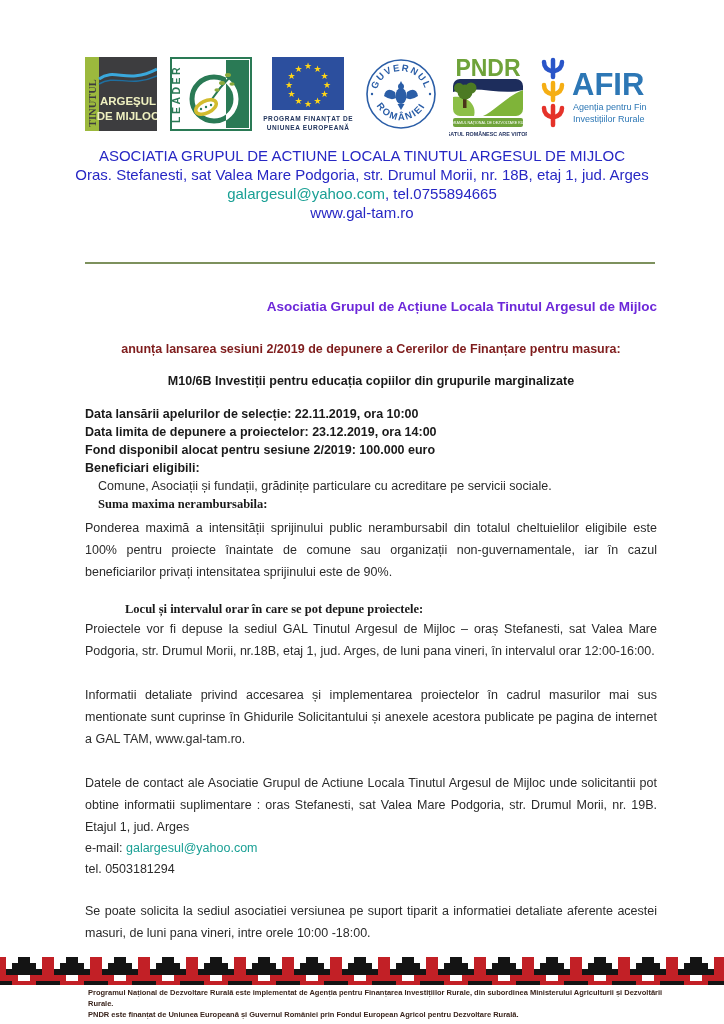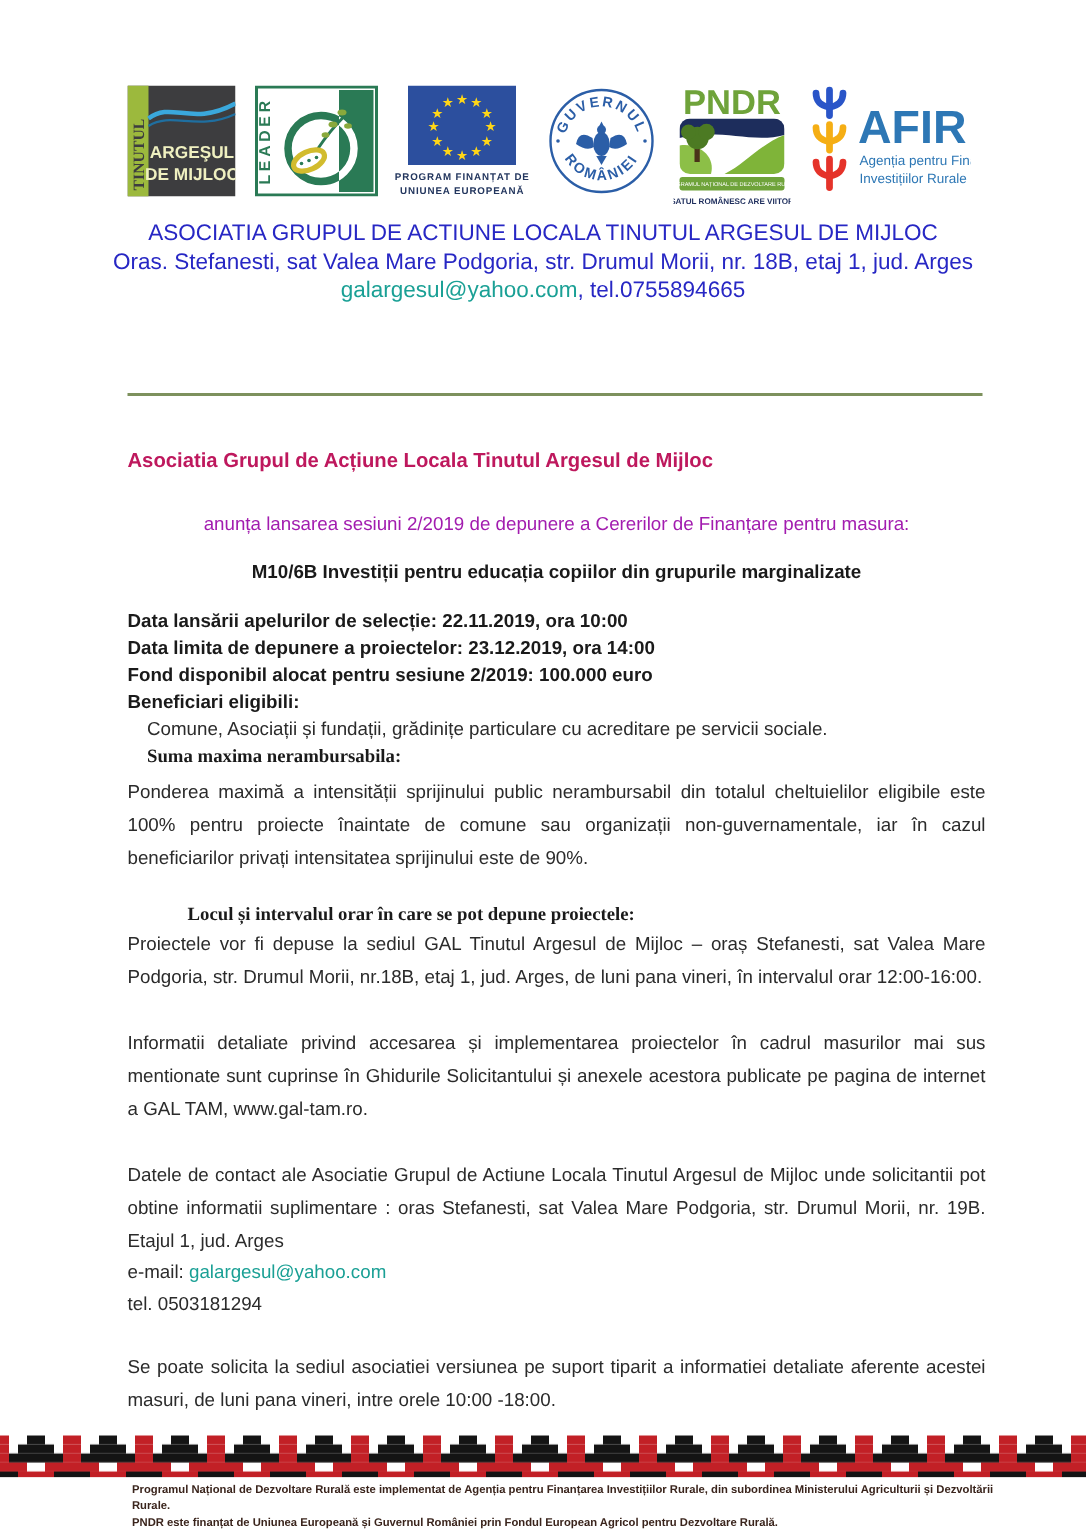--- a/index.html
+++ b/index.html
@@ -28,22 +28,22 @@
   .doc-header .email { color:#1aa095; }
   .divider {
     position:absolute; top:262px; left:85px; width:570px; height:0;
     border-top:2px solid #7d915d;
   }
   
   .body-content {
     position:absolute; top:290px; left:85px; width:572px;
     font-size:12.5px; line-height:18px; color:#2b2b2b;
   }
-  .c-title { text-align:left; font-weight:bold; font-size:13.5px; color:#be185d; margin-top:8px; }
-  .c-sub   { text-align:center; font-weight:normal; font-size:12.5px; color:#a21caf; margin-top:24px; }
+  .c-title { text-align:right; font-weight:bold; font-size:13.5px; color:#6d28d9; margin-top:8px; }
+  .c-sub   { text-align:center; font-weight:bold; font-size:12.5px; color:#7f1d1d; margin-top:24px; }
   .c-measure { text-align:center; font-weight:bold; font-size:12.5px; color:#1a1a1a; margin-top:14px; }
   .data-block { margin-top:15px; font-weight:bold; color:#1a1a1a; }
   .indent { padding-left:13px; }
   .bold { font-weight:bold; color:#1a1a1a;font-family:Liberation Serif, serif; }
   .para { text-align:justify; line-height:22px; }
   .mt4 { margin-top:4px; } .mt17 { margin-top:17px;padding-left:40px; } .mt20 { margin-top:20px; } .mt22 { margin-top:22px; }
   .contact-line { line-height:21px; }
   .teal-link { color:#1aa095; text-decoration:none; }
   
   .pattern-strip { position:absolute; top:956px; left:0; width:724px; height:29px; display:block; }
@@ -204,20 +204,21 @@
       </svg>
     </div>
   </div>
 
   <div class="doc-header">
     <div>ASOCIATIA GRUPUL DE ACTIUNE LOCALA TINUTUL ARGESUL DE MIJLOC</div>
     <div>Oras. Stefanesti, sat Valea Mare Podgoria, str. Drumul Morii, nr. 18B, etaj 1, jud. Arges</div>
     <div>
       <a href="#" class="email teal-link">galargesul@yahoo.com</a><span>, tel.0755894665</span>
     </div>
+    <div>www.gal-tam.ro</div>
   </div>
 
   <div class="divider"></div>
 
   <div class="body-content">
     <div class="c-title">Asociatia Grupul de Acțiune Locala Tinutul Argesul de Mijloc</div>
     <div class="c-sub">anunța lansarea  sesiuni 2/2019 de depunere a Cererilor de Finanțare pentru masura:</div>
     <div class="c-measure">M10/6B Investiții pentru educația copiilor din grupurile marginalizate</div>
 
     <div class="data-block">

